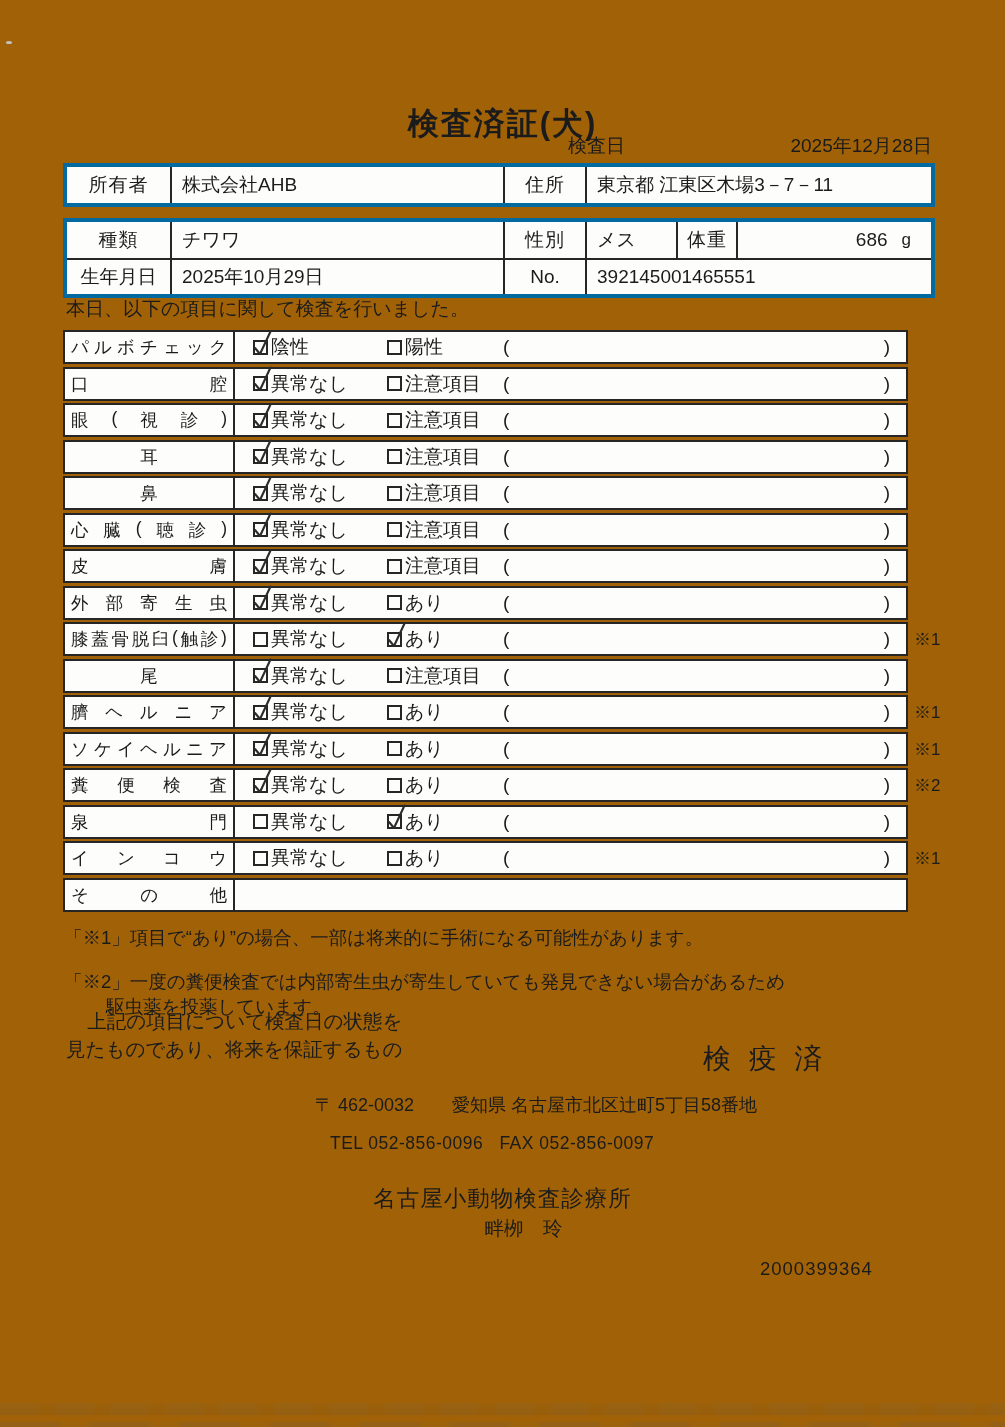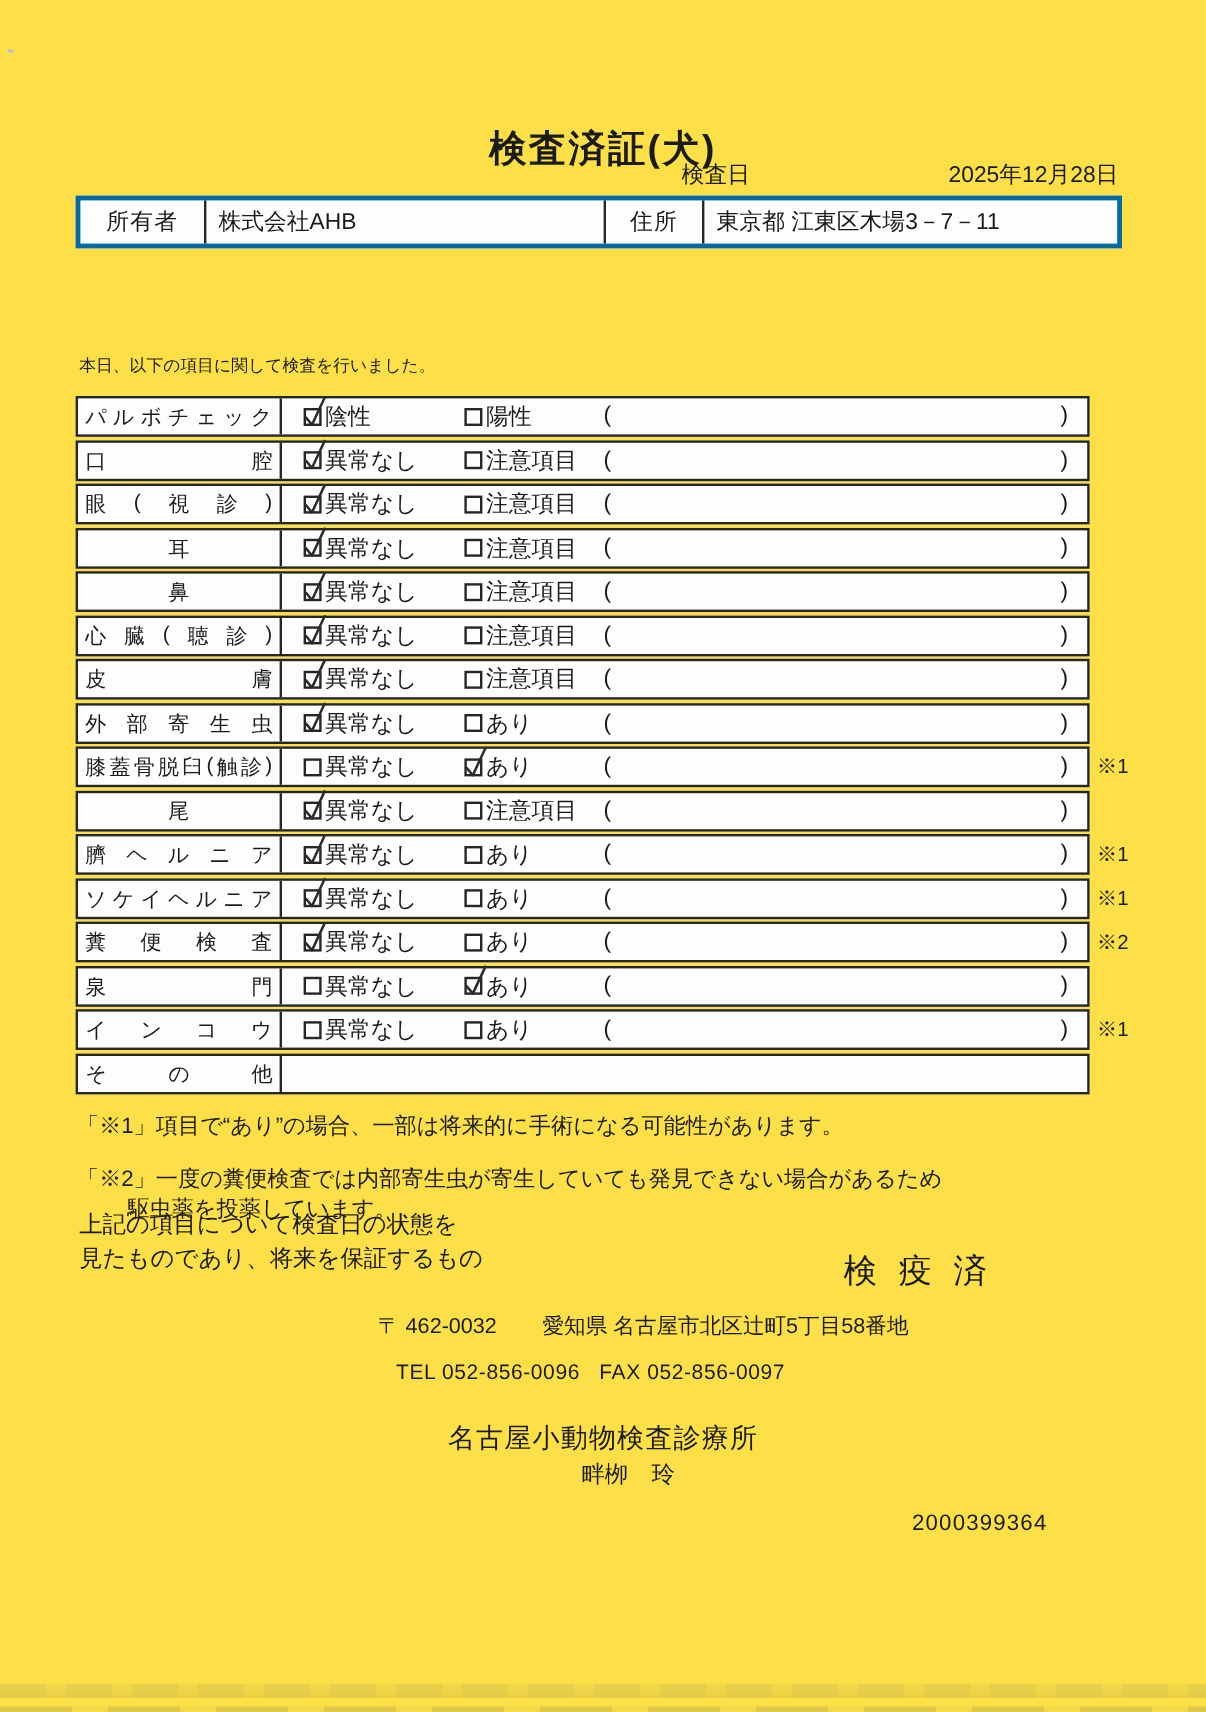--- a/index.html
+++ b/index.html
@@ -1,20 +1,20 @@
 <!DOCTYPE html>
 <html lang="ja"><head>
 <meta charset="utf-8">
 <style>
   html,body { margin:0; padding:0; background:#e8e8e8; }
   .page {
     position:relative;
     width:1005px; height:1427px;
     margin:0 auto;
-    background:#fde047;
+    background:#a16207;
     color:#1b1b1b;
     font-family:"Liberation Sans", sans-serif;
     overflow:hidden;
   }
   .abs { position:absolute; }
 
   
   .doc-title {
     top:82px; left:0; width:100%;
     text-align:center;
@@ -44,21 +44,21 @@
   }
   .cell.rb { border-right:2px solid #262626; }
   .cell.lbl { justify-content:center; letter-spacing:1px; }
   .cell.val { padding-left:10px; }
   .w105 { width:105px; } .w333 { width:333px; } .w82 { width:82px; }
   .w91 { width:91px; } .w60 { width:60px; }
   .grow { flex:1;text-align:center; }
   .weight-cell { justify-content:flex-end; padding-right:20px; }
   .weight-unit { margin-left:14px; font-size:17px; }
 
-  .intro-line { top:296px; left:66px; font-size:14px; }
+  .intro-line { top:296px; left:66px; font-size:19px; }
 
   
   .exam-table { top:330px; left:63px; width:845px; }
   .exam-row {
     position:relative;
     display:flex;
     height:34px; box-sizing:border-box;
     border:2px solid #262626;
     margin-bottom:2.5px;
     background:#fdfdfc;
@@ -92,21 +92,21 @@
   .cb svg { position:absolute; left:-4px; top:-13px; overflow:visible; }
   .note-mark {
     position:absolute; right:-34px; top:50%; transform:translateY(-50%);
     width:32px; font-size:17px; text-align:left; padding-left:6px; box-sizing:border-box;
   }
 
   
   .notes { top:925px; left:64px; font-size:18.5px; line-height:25px; }
   .notes .n1 { margin-bottom:19px; }
   .notes .n3 { padding-left:42px; }
-  .disclaimer { top:1008px; left:66px; font-size:19.5px; line-height:27.5px; font-weight:500; }
+  .disclaimer { top:1008px; left:66px; font-size:19.5px; line-height:27.5px; font-weight:500;text-align:right; }
   .stamp { top:1040px; left:703px; font-size:28px; letter-spacing:5px; }
   .postal-line { top:1093px; left:315px; font-size:18px; display:flex; gap:38px; }
   .tel-line { top:1133px; left:330px; font-size:17.5px; letter-spacing:0.5px; white-space:pre; }
   .clinic-name { top:1183px; left:0; width:100%; text-align:center; font-size:22.5px; letter-spacing:1px; }
   .vet-name { top:1215px; left:0; width:100%; text-align:center; text-indent:42px; font-size:19.5px; }
   .serial { top:1258px; left:760px; font-size:18.5px; letter-spacing:1px; }
 
   
   .speck { top:41px; left:6px; width:6px; height:3px; background:#c2c2c0; border-radius:50%; }
   .bottom-band {
@@ -136,20 +136,39 @@
 
   <div class="abs grid-table" style="top:163px;">
     <div class="grid-row">
       <div class="cell lbl rb w105">所有者</div>
       <div class="cell val rb w333">株式会社AHB</div>
       <div class="cell lbl rb w82">住所</div>
       <div class="cell val grow">東京都 江東区木場3－7－11</div>
     </div>
   </div>
 
+  <div class="abs grid-table" style="top:218px;">
+    <div class="grid-row">
+      <div class="cell lbl rb w105">種類</div>
+      <div class="cell val rb w333">チワワ</div>
+      <div class="cell lbl rb w82">性別</div>
+      <div class="cell val rb w91">メス</div>
+      <div class="cell lbl rb w60">体重</div>
+      <div class="cell grow weight-cell">
+        <span>686</span>
+        <span class="weight-unit">g</span>
+      </div>
+    </div>
+    <div class="grid-row">
+      <div class="cell lbl rb w105" style="letter-spacing:0;">生年月日</div>
+      <div class="cell val rb w333">2025年10月29日</div>
+      <div class="cell lbl rb w82" style="letter-spacing:0;">No.</div>
+      <div class="cell val grow">392145001465551</div>
+    </div>
+  </div>
 
   <div class="abs intro-line">本日、以下の項目に関して検査を行いました。</div>
 
   <div class="abs exam-table" id="exam-table">
       <div class="exam-row">
         <div class="exam-label-cell">
           <span class="lab-justify">
             <i>パ</i>
             <i>ル</i>
             <i>ボ</i>

